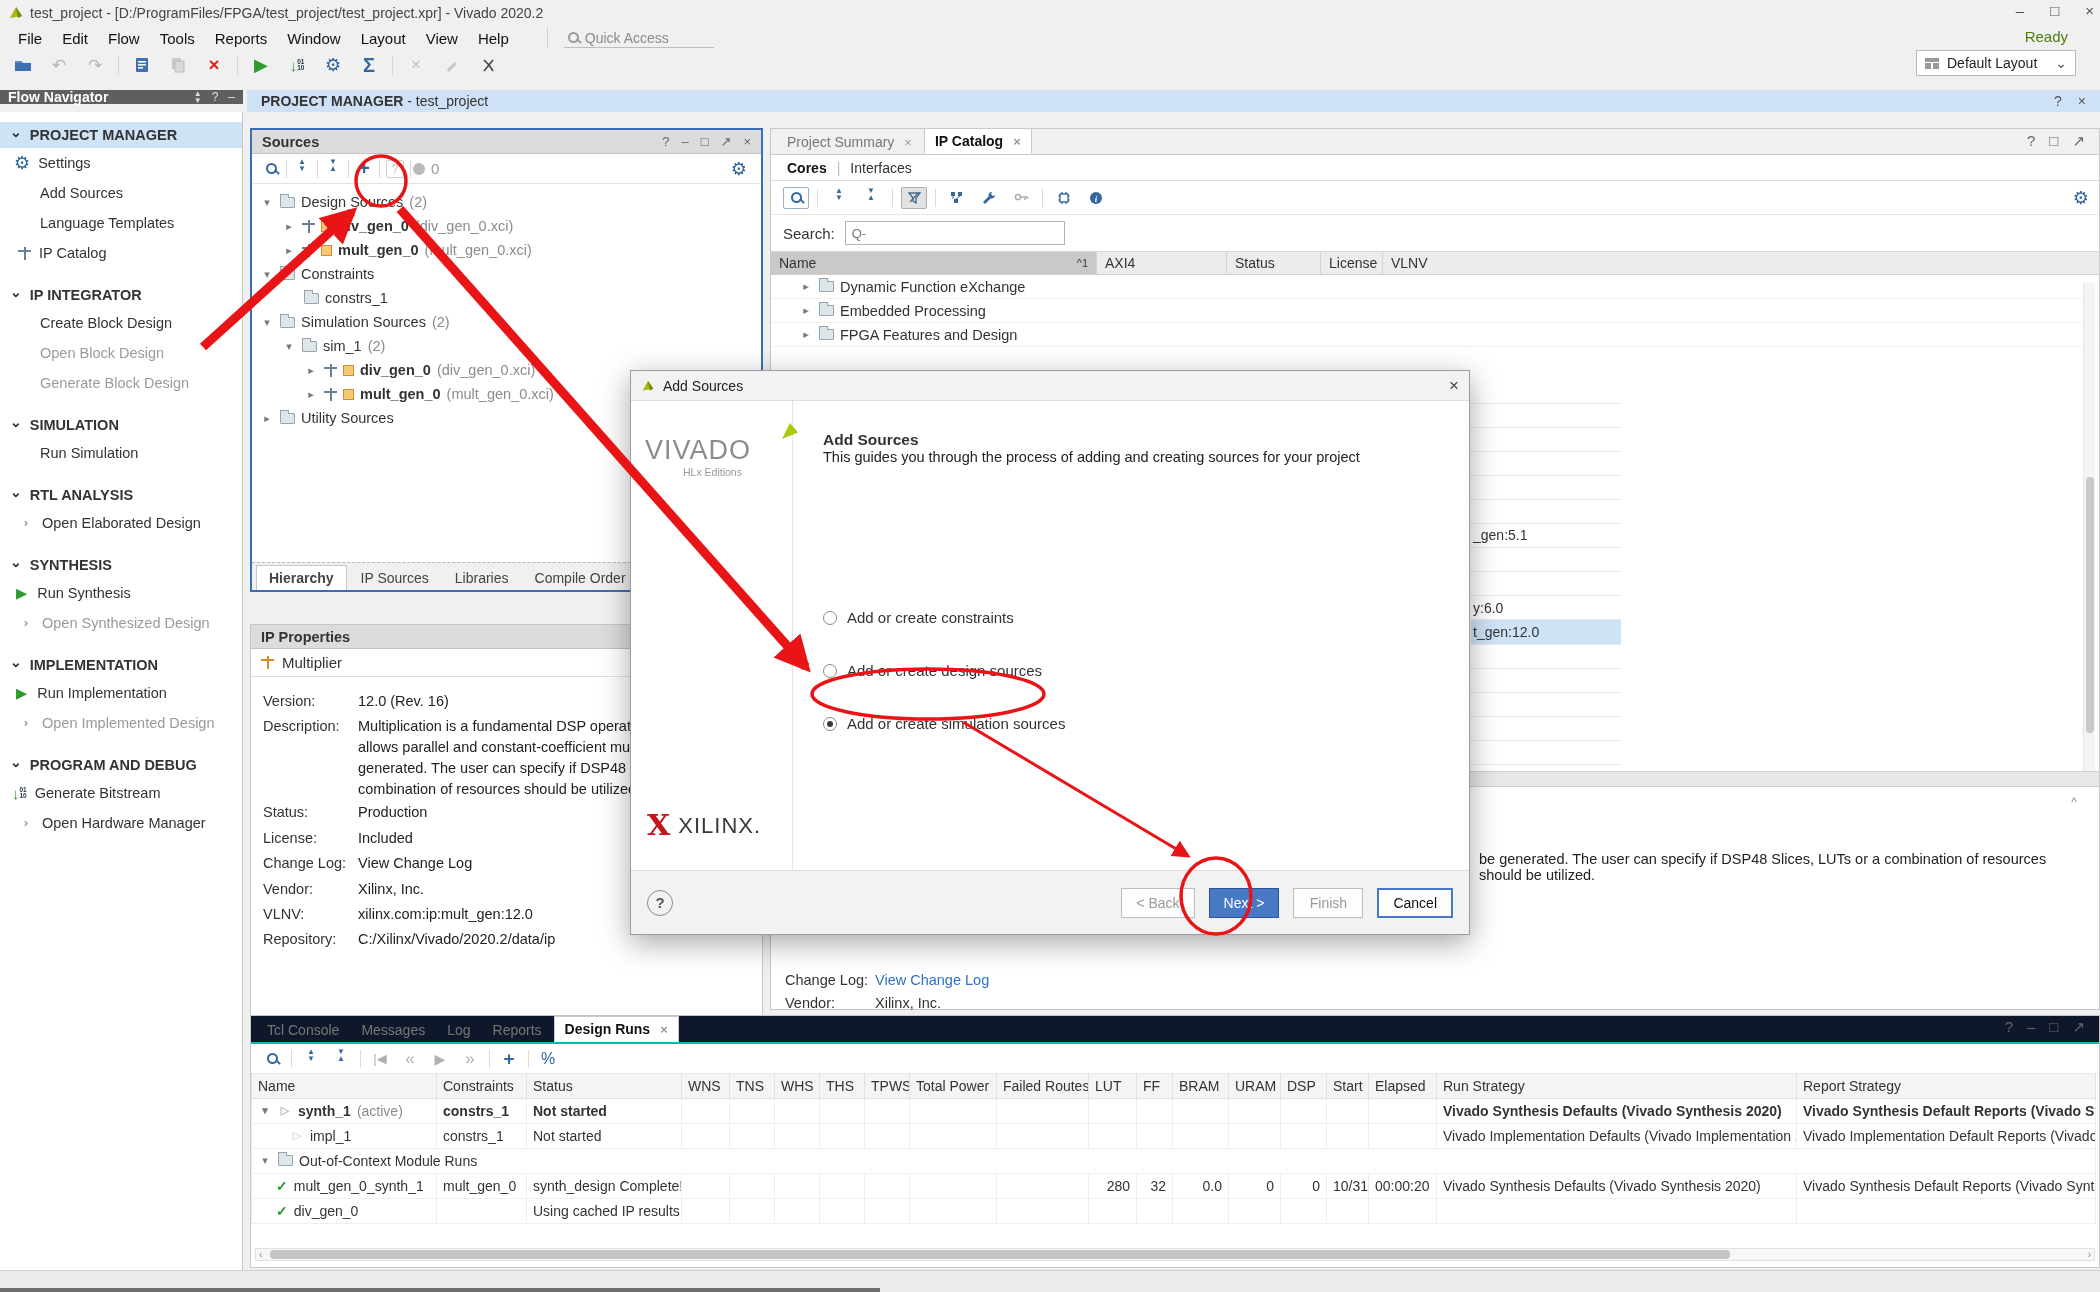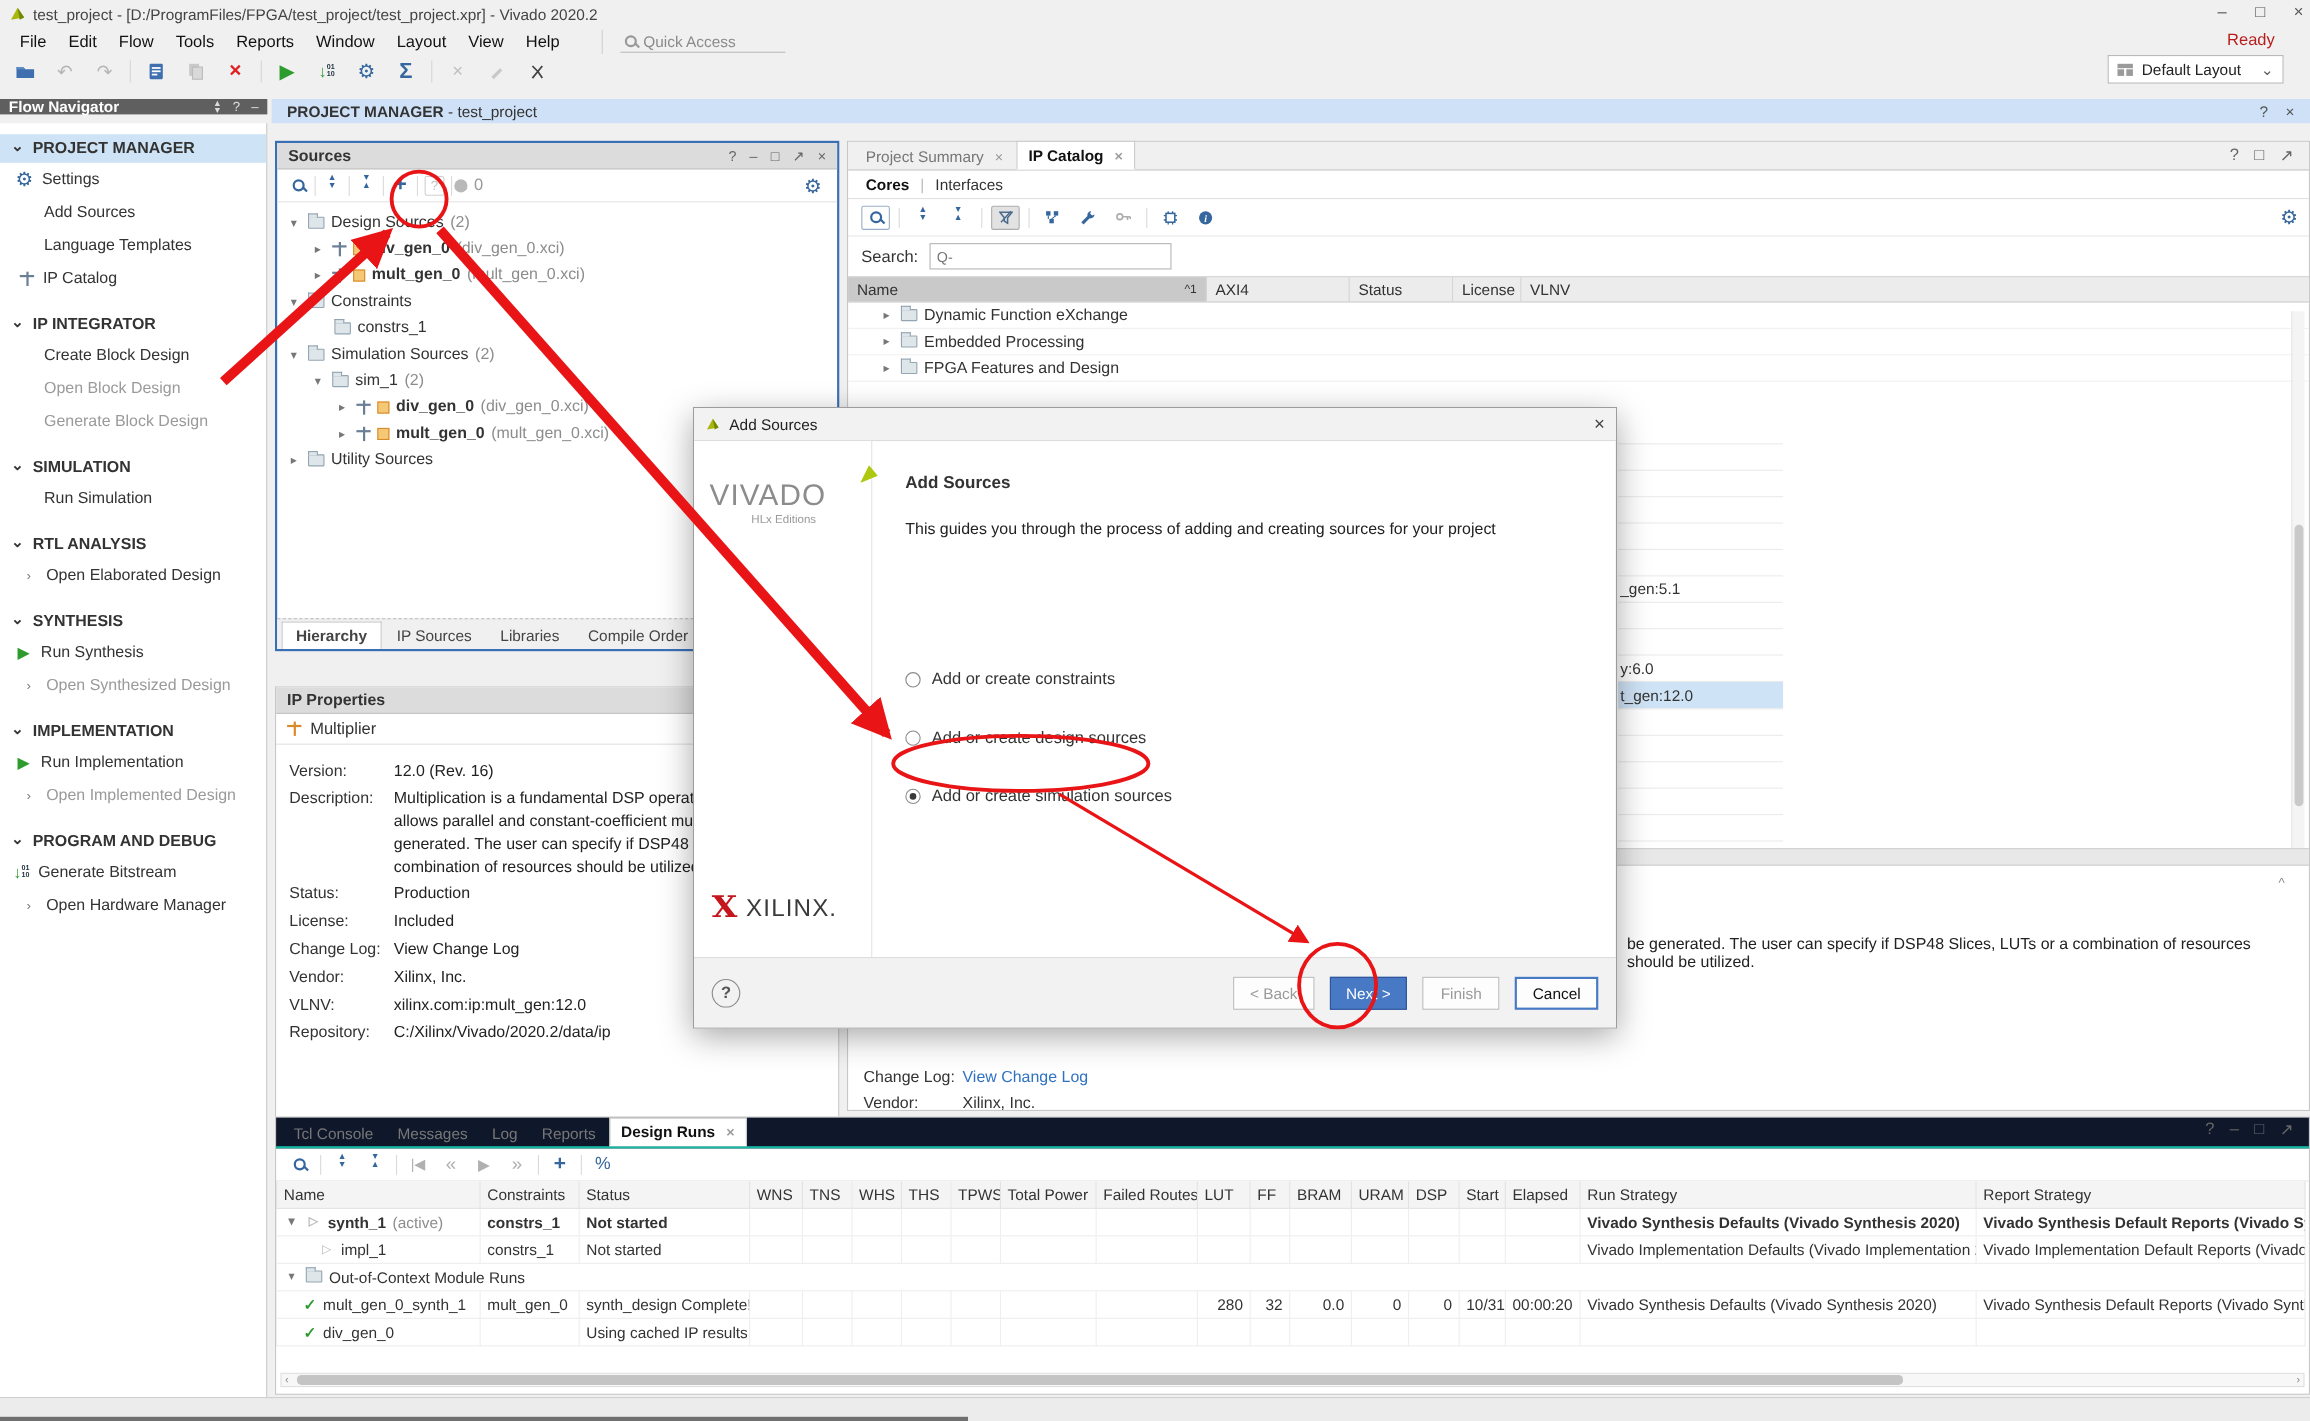--- a/index.html
+++ b/index.html
@@ -9,21 +9,21 @@
   .app { position:relative; width:2100px; height:1292px; background:#f0f0f0; }
 
   
   .titlebar { left:0; top:0; width:2100px; height:26px; background:#f0f0f0; display:flex; align-items:center; padding-left:8px;text-align:center; }
   .titlebar .ttl { color:#444; font-size:14px; margin-left:6px; }
   .winbtns { position:absolute; right:6px; top:2px; display:flex; gap:26px; color:#555; font-size:15px; }
   .menubar { left:0; top:26px; width:2100px; height:24px; display:flex; align-items:center; padding-left:8px; }
   .menubar .mi { padding:2px 10px; color:#111; cursor:default; }
   .qa { display:flex; align-items:center; gap:6px; margin-left:28px; border-left:1px solid #d0d0d0; padding-left:16px; height:22px; }
   .qa-box { width:150px; color:#8a8a8a; border-bottom:1px solid #bdbdbd; padding:1px 4px; font-size:14px; display:flex; gap:6px; align-items:center;}
-  .ready { position:absolute; right:32px; top:28px; color:#b91c1c; }
+  .ready { position:absolute; right:32px; top:28px; color:#4d7c0f; }
   .toolbar { left:0; top:50px; width:2100px; height:30px; display:flex; align-items:center; padding-left:10px; gap:10px; }
   .tb { width:26px; height:24px; display:flex; align-items:center; justify-content:center; font-size:17px; }
   .sep { width:1px; height:20px; background:#d6d6d6; }
   .layout-combo { position:absolute; right:24px; top:50px; width:160px; height:26px; background:#fff; border:1px solid #b9b9b9; display:flex; align-items:center; padding:0 8px; gap:8px; font-size:14px; color:#222; }
   .layout-combo .chev { margin-left:auto; color:#555; }
   .lay-ic { width:14px; height:11px; background:#9a9a9a; position:relative; }
   .lay-ic::after { content:""; position:absolute; left:0; top:4px; width:14px; height:1.5px; background:#fff; }
   .lay-ic::before { content:""; position:absolute; left:6px; top:4px; width:1.5px; height:7px; background:#fff; }
 
   
@@ -145,21 +145,21 @@
   .dlg-title .x { margin-left:auto; font-size:17px; color:#444; }
   .dlg-left { position:absolute; left:0; top:30px; width:162px; height:470px; background:#fff; border-right:1px solid #e3e3e3; }
   .viv-logo { margin:34px 0 0 14px; color:#8c8c8c; font-size:27px; letter-spacing:1px; position:relative; }
   .viv-logo .leaf { position:absolute; right:-6px; top:-12px; width:16px; height:16px; background:#aec80f; clip-path:polygon(0 100%,50% 0,100% 60%); }
   .viv-sub { margin-left:52px; color:#9a9a9a; font-size:10.5px; }
   .xil-logo { position:absolute; left:16px; bottom:28px; display:flex; align-items:center; gap:8px; }
   .xil-x { color:#c4161c; font-size:30px; font-weight:bold; font-family:"DejaVu Serif",serif; transform:scaleY(.9); }
   .xil-t { color:#3a3a3a; font-size:22px; letter-spacing:1px; font-weight:500; }
   .dlg-body { position:absolute; left:162px; top:30px; width:677px; height:470px; padding:30px 0 0 30px; }
   .dlg-h { font-weight:bold; font-size:15.5px; }
-  .dlg-d { margin-top:24px; font-size:14.5px; color:#222; }
+  .dlg-d { font-size:14.5px; color:#222; }
   .radio-row { display:flex; align-items:center; gap:10px; margin-top:0; position:absolute; left:30px; }
   .rb { width:14px; height:14px; border:1px solid #8a8a8a; border-radius:50%; background:#fff; position:relative; flex:none; }
   .rb.on::after { content:""; position:absolute; left:3px; top:3px; width:6px; height:6px; border-radius:50%; background:#3a3a3a; }
   .dlg-foot { position:absolute; left:0; bottom:0; width:838px; height:64px; background:#f2f2f2; border-top:1px solid #ddd; display:flex; align-items:center; padding:0 16px; gap:14px; }
   .helpc { width:26px; height:26px; border:1px solid #8a8a8a; border-radius:50%; color:#555; display:flex; align-items:center; justify-content:center; font-weight:bold; }
   .btn { min-width:70px; height:30px; border:1px solid #bdbdbd; background:#fdfdfd; color:#9a9a9a; display:flex; align-items:center; justify-content:center; padding:0 14px; font-size:14px; }
   .btn.primary { background:#4779c4; border-color:#30539a; color:#fff; }
   .btn.cancel { color:#111; border:2px solid #4779c4; }
   .foot-btns { margin-left:auto; display:flex; gap:14px; }
 

